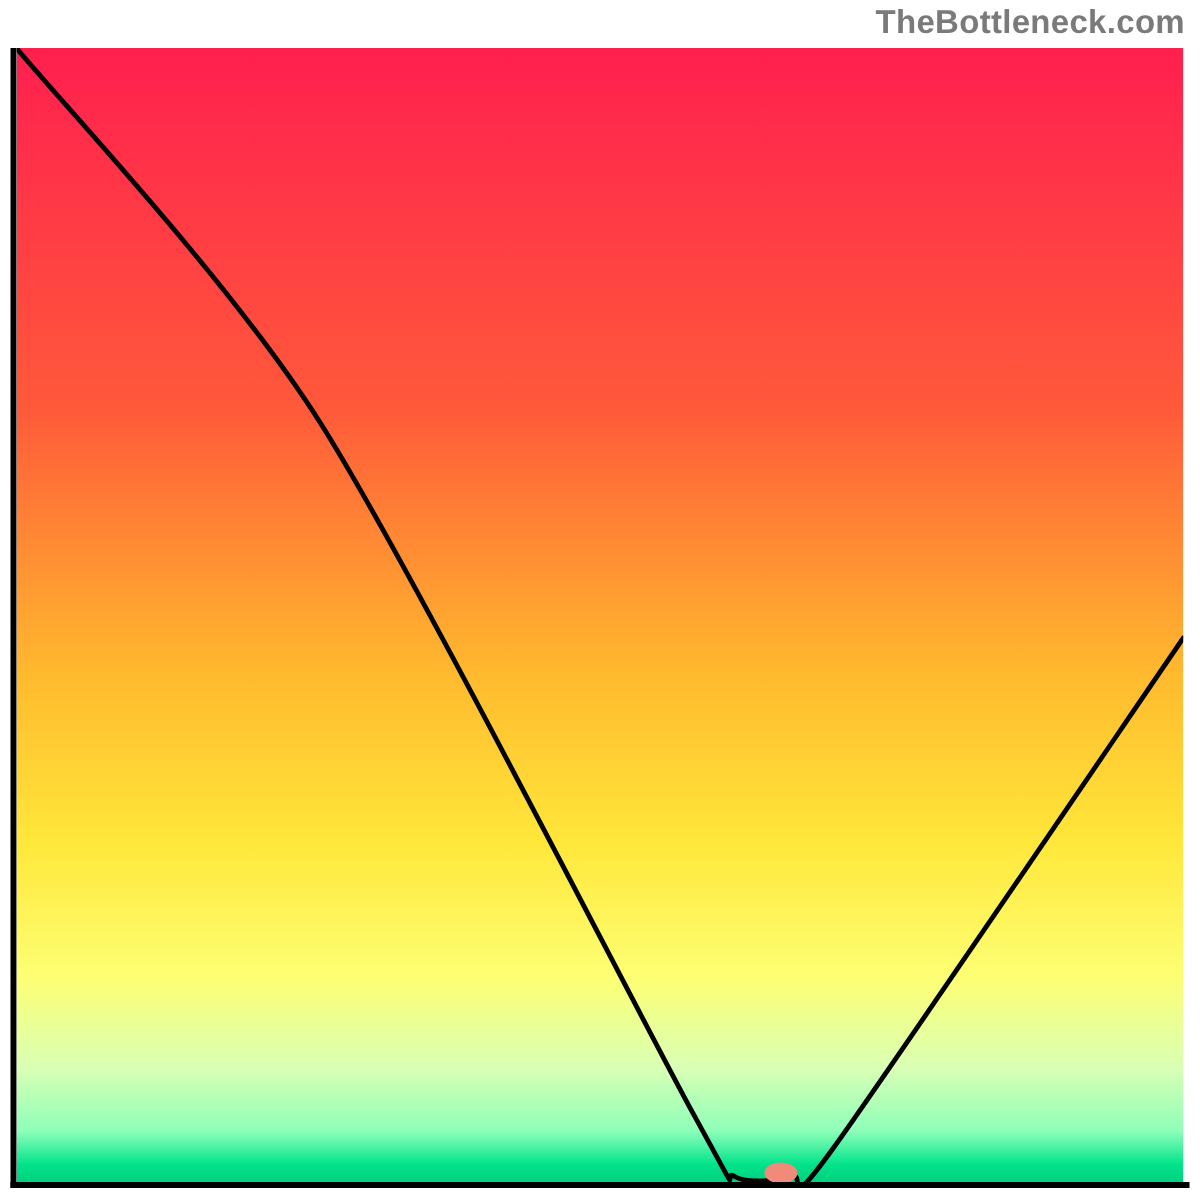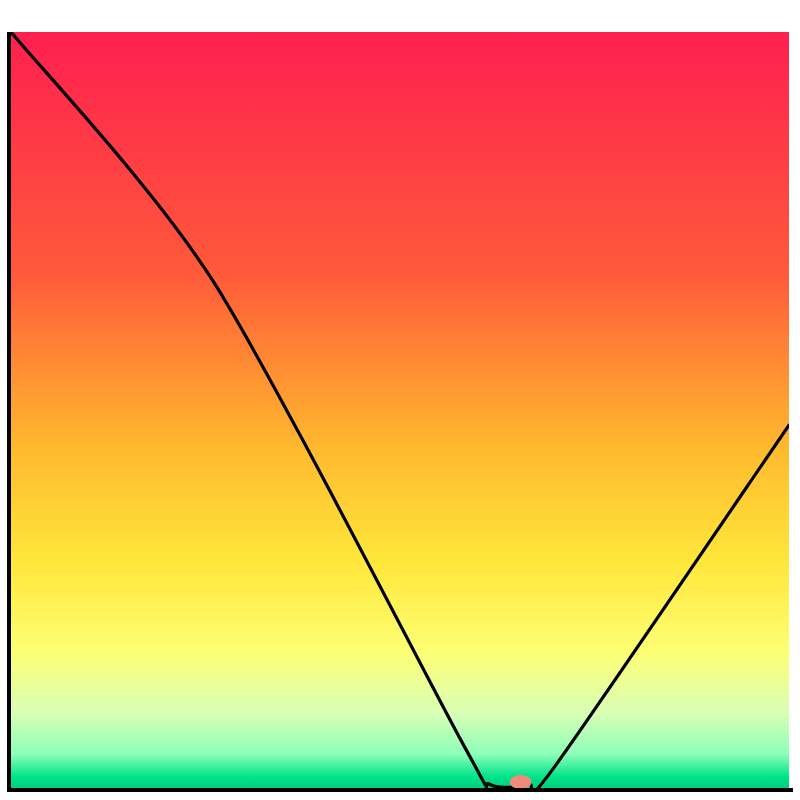--- a/index.html
+++ b/index.html
@@ -46,20 +46,21 @@
   }
   svg {
     display: block;
   }
 </style>
 </head>
 <body>
 
 <div class="chart-wrap">
 
+  <div class="watermark">TheBottleneck.com</div>
 
   <div class="plot-outer"></div>
 
   <div class="plot-inner">
     <svg id="chart-svg" viewBox="0 0 778 756" width="778" height="756" preserveAspectRatio="none">
       <defs>
         <linearGradient id="bg-grad" x1="0" y1="0" x2="0" y2="1">
             <stop offset="0.00%" stop-color="#ff1f4f"></stop>
             <stop offset="32.00%" stop-color="#ff5a3a"></stop>
             <stop offset="55.00%" stop-color="#ffb92e"></stop>

